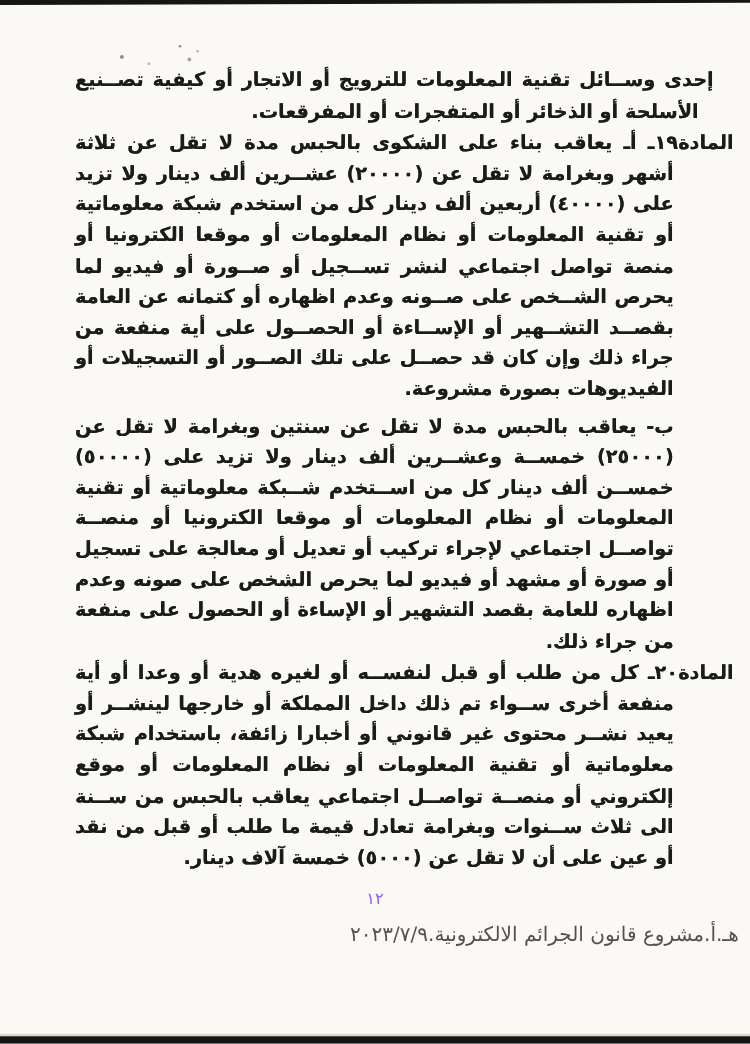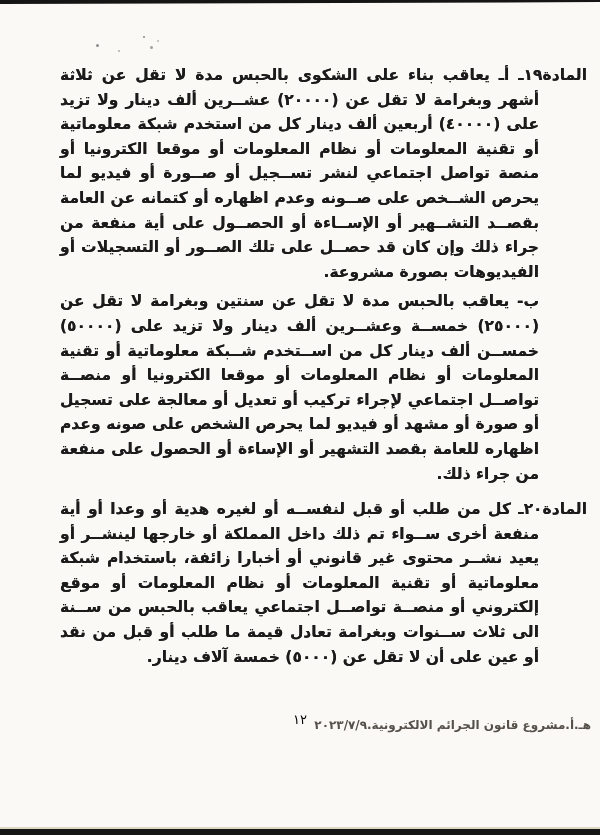--- a/index.html
+++ b/index.html
@@ -47,57 +47,60 @@
     color: var(--ink, #1b1b1b);
     font-size: 15.5px;
     font-weight: 700;
     line-height: 24.6px;
     text-shadow: 0 0 0.4px rgba(20,20,20,0.8);
   }
   .para { margin: 0; }
   .para.cont { padding-right: 28px; text-indent: -12px; }
   .para.hang { padding-right: 48px; text-indent: -48px; }
   .para.clause { padding-right: 48px; text-indent: 0; margin-top: 5px; }
-  .article { margin-top: 11px; }
+  .article { margin-top: 1px; }
   .article-label { letter-spacing: 0.2px; }
   .page-number {
     position: absolute;
     top: 712px; left: 0; right: 0;
     text-align: center;
     direction: rtl;
     font-size: 13px;
     font-weight: 400;
-    color: #000000;
+    color: #8b5cf6;
   }
   .footer-note {
     position: absolute;
-    top: 718px; right: 9px;
+    top: 738px; right: 9px;
     direction: rtl;
-    font-size: 12px;
-    font-weight: 700;
+    font-size: 16px;
+    font-weight: 400;
     color: var(--footer_ink, #55504a);
   }
 </style>
 </head>
 <body>
 
 <div class="page">
 
   <div class="edge-top"></div>
 
   <div class="speckles">
     <div class="speckle" style="left:96px;top:44px;width:3px;height:3px;"></div>
     <div class="speckle" style="left:118px;top:50px;width:2px;height:2px;opacity:.7;"></div>
     <div class="speckle" style="left:143px;top:36px;width:2px;height:2px;"></div>
     <div class="speckle" style="left:150px;top:46px;width:3px;height:3px;opacity:.8;"></div>
     <div class="speckle" style="left:157px;top:40px;width:2px;height:2px;opacity:.6;"></div>
   </div>
 
   <div class="content">
 
+    <p class="para cont">
+      <span>إحدى وســائل تقنية المعلومات للترويج أو الاتجار أو كيفية تصــنيع الأسلحة أو الذخائر أو المتفجرات أو المفرقعات.</span>
+    </p>
 
     <div class="article">
       <p class="para hang">
         <span class="article-label">المادة١٩ـ</span>
         <span>أـ</span>
         <span>يعاقب بناء على الشكوى بالحبس مدة لا تقل عن ثلاثة أشهر وبغرامة لا تقل عن (٢٠٠٠٠) عشــرين ألف دينار ولا تزيد على (٤٠٠٠٠) أربعين ألف دينار كل من استخدم شبكة معلوماتية أو تقنية المعلومات أو نظام المعلومات أو موقعا الكترونيا أو منصة تواصل اجتماعي لنشر تســجيل أو صــورة أو فيديو لما يحرص الشــخص على صــونه وعدم اظهاره أو كتمانه عن العامة بقصــد التشــهير أو الإســاءة أو الحصــول على أية منفعة من جراء ذلك وإن كان قد حصــل على تلك الصــور أو التسجيلات أو الفيديوهات بصورة مشروعة.</span>
       </p>
       <p class="para clause">
         <span>ب-</span>
         <span>يعاقب بالحبس مدة لا تقل عن سنتين وبغرامة لا تقل عن (٢٥٠٠٠) خمســة وعشــرين ألف دينار ولا تزيد على (٥٠٠٠٠) خمســن ألف دينار كل من اســتخدم شــبكة معلوماتية أو تقنية المعلومات أو نظام المعلومات أو موقعا الكترونيا أو منصــة تواصــل اجتماعي لإجراء تركيب أو تعديل أو معالجة على تسجيل أو صورة أو مشهد أو فيديو لما يحرص الشخص على صونه وعدم اظهاره للعامة بقصد التشهير أو الإساءة أو الحصول على منفعة من جراء ذلك.</span>

